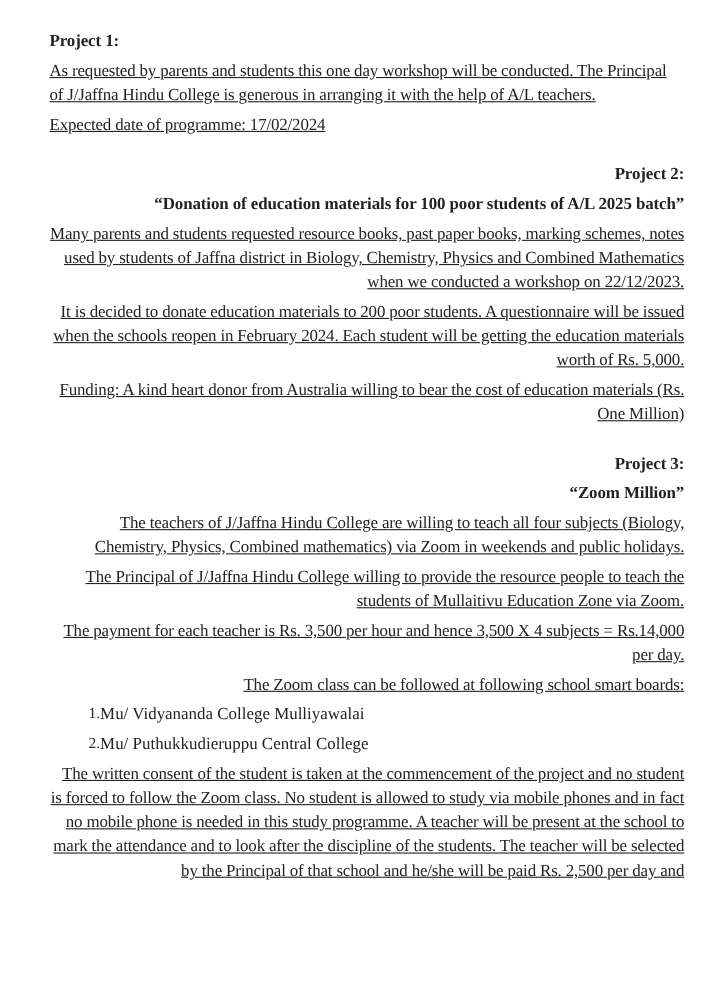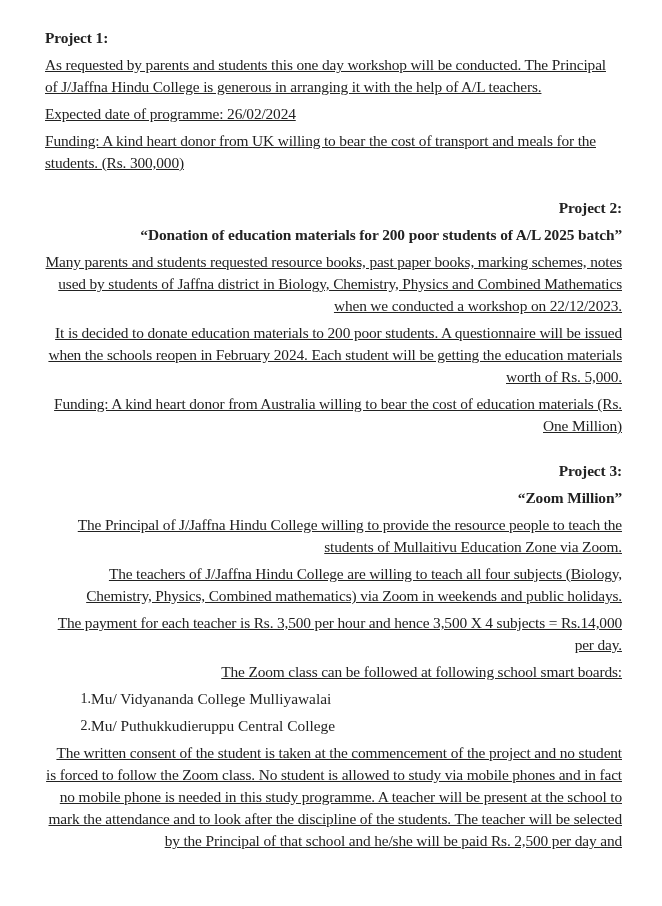--- a/index.html
+++ b/index.html
@@ -52,37 +52,36 @@
     }
   </style>
 </head>
 <body>
 
 <div class="page">
 
   <div class="section">
     <p class="heading">Project 1:</p>
     <p class="para">As requested by parents and students this one day workshop will be conducted. The Principal of J/Jaffna Hindu College is generous in arranging it with the help of A/L teachers.</p>
-    <p class="para">Expected date of programme: 26/02/2024</p>
-    <p class="para">Funding: A kind heart donor from UK willing to bear the cost of transport and meals for the students. (Rs. 300,000)</p>
+    <p class="para">Expected date of programme: 17/02/2024</p>
   </div>
 
   <div class="section gap">
     <p class="heading">Project 2:</p>
-    <p class="heading">“Donation of education materials for 200 poor students of A/L 2025 batch”</p>
+    <p class="heading">“Donation of education materials for 100 poor students of A/L 2025 batch”</p>
     <p class="para">Many parents and students requested resource books, past paper books, marking schemes, notes used by students of Jaffna district in Biology, Chemistry, Physics and Combined Mathematics when we conducted a workshop on 22/12/2023.</p>
     <p class="para">It is decided to donate education materials to 200 poor students. A questionnaire will be issued when the schools reopen in February 2024. Each student will be getting the education materials worth of Rs. 5,000.</p>
     <p class="para">Funding: A kind heart donor from Australia willing to bear the cost of education materials (Rs. One Million)</p>
   </div>
 
   <div class="section gap">
     <p class="heading">Project 3:</p>
     <p class="heading">“Zoom Million”</p>
+    <p class="para">The teachers of J/Jaffna Hindu College are willing to teach all four subjects (Biology, Chemistry, Physics, Combined mathematics) via Zoom in weekends and public holidays.</p>
     <p class="para">The Principal of J/Jaffna Hindu College willing to provide the resource people to teach the students of Mullaitivu Education Zone via Zoom.</p>
-    <p class="para">The teachers of J/Jaffna Hindu College are willing to teach all four subjects (Biology, Chemistry, Physics, Combined mathematics) via Zoom in weekends and public holidays.</p>
     <p class="para">The payment for each teacher is Rs. 3,500 per hour and hence 3,500 X 4 subjects = Rs.14,000 per day.</p>
     <p class="para">The Zoom class can be followed at following school smart boards:</p>
     <ol class="schools">
       <li>
         <span class="num">1.</span>
         <span>Mu/ Vidyananda College Mulliyawalai</span>
       </li>
       <li>
         <span class="num">2.</span>
         <span>Mu/ Puthukkudieruppu Central College</span>

